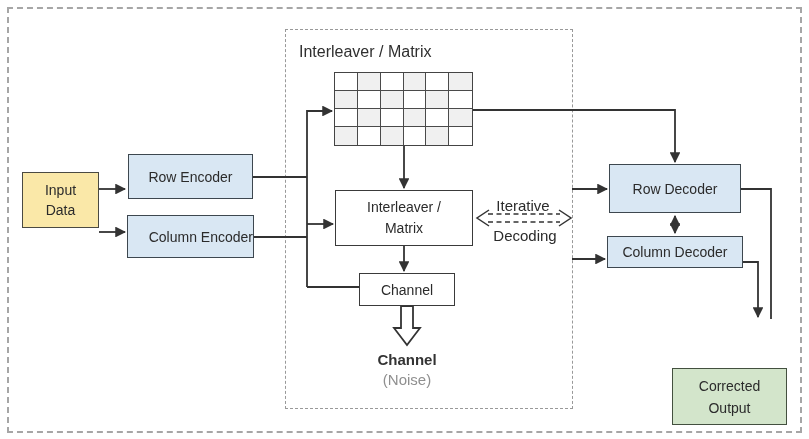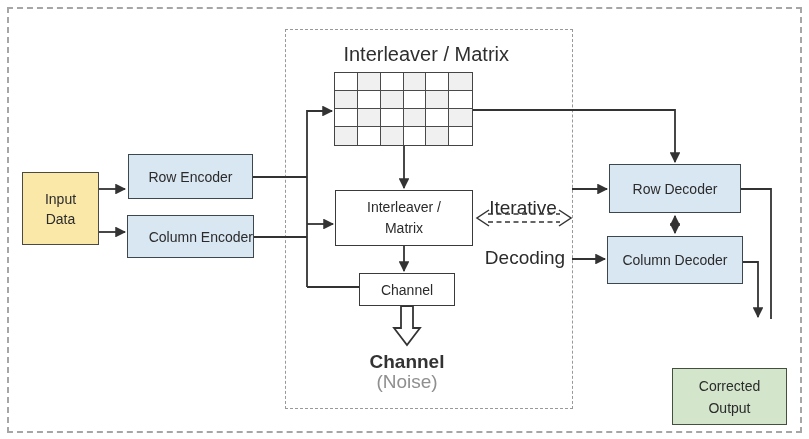--- a/index.html
+++ b/index.html
@@ -19,43 +19,43 @@
   }
   .mid-dashed{
     position:absolute;left:285px;top:29px;width:286px;height:378px;
     border:1.5px dashed var(--inner-dashed-border);
   }
   .node{
     position:absolute;display:flex;flex-direction:column;align-items:center;justify-content:center;
     border:1.6px solid var(--box-border);font-size:14px;line-height:20px;text-align:center;
     background:#fff;box-sizing:border-box;
   }
-  .n-input{left:22px;top:172px;width:77px;height:73px;background:var(--input-fill);border-color:#4a4a42;}
+  .n-input{left:22px;top:172px;width:77px;height:56px;background:var(--input-fill);border-color:#4a4a42;}
   .n-rowenc{left:128px;top:154px;width:125px;height:45px;background:var(--encoder-decoder-fill);text-align:center;}
   .n-colenc{left:127px;top:215px;width:127px;height:43px;background:var(--encoder-decoder-fill);align-items:flex-end;}
   .n-ilv{left:335px;top:190px;width:138px;height:56px;background:#fff;border-color:#3a3a3a;line-height:21px;}
   .n-chan{left:359px;top:273px;width:96px;height:33px;background:#fff;border-color:#3a3a3a;}
   .n-rowdec{left:609px;top:164px;width:132px;height:49px;background:var(--encoder-decoder-fill);}
-  .n-coldec{left:607px;top:236px;width:136px;height:48px;background:var(--encoder-decoder-fill);}
+  .n-coldec{left:607px;top:236px;width:136px;height:32px;background:var(--encoder-decoder-fill);}
   .n-out{left:672px;top:320px;width:115px;height:57px;background:var(--output-fill);border-color:#43503f;line-height:22px;margin-top:48px;}
   .diagram-title{
-    position:absolute;left:299px;top:43px;width:210px;text-align:right;
-    font-size:20px;color:#2f2f2f;
+    position:absolute;left:299px;top:43px;width:210px;text-align:left;
+    font-size:16px;color:#2f2f2f;
   }
   .grid-box{
     position:absolute;left:334px;top:72px;width:139px;height:74px;
     border:1.5px solid #444;box-sizing:border-box;display:grid;background:#fff;
   }
   .gc{border-right:1px solid #4a4a4a;border-bottom:1px solid #4a4a4a;background:#fff;}
   .gc.alt{background:var(--grid-alt-cell);}
   .gc:nth-child(6n){border-right:none;}
   .gc:nth-last-child(-n+6){border-bottom:none;}
-  .lbl{position:absolute;text-align:center;font-size:19px;}
+  .lbl{position:absolute;text-align:center;font-size:15px;}
   .lbl-iter1{left:478px;top:197px;width:90px;}
-  .lbl-iter2{left:479px;top:227px;width:92px;margin-top:20px;}
+  .lbl-iter2{left:479px;top:227px;width:92px;}
   .lbl-chan{left:357px;top:351px;width:100px;font-weight:bold;color:#333;}
   .lbl-noise{left:357px;top:371px;width:100px;color:var(--noise-text);}
   svg.wires{position:absolute;left:0;top:0;pointer-events:none;}
   .ln{stroke:var(--line);stroke-width:1.8;fill:none;}
   .ln-thin{stroke:var(--line);stroke-width:1.5;fill:none;}
   .ln-dash{stroke:var(--line);stroke-width:1.4;fill:none;stroke-dasharray:5 3.5;}
   .ah{fill:var(--line);}
   .hollow{fill:#ffffff;stroke:var(--line);stroke-width:1.8;stroke-linejoin:miter;}
 </style>
 </head>

